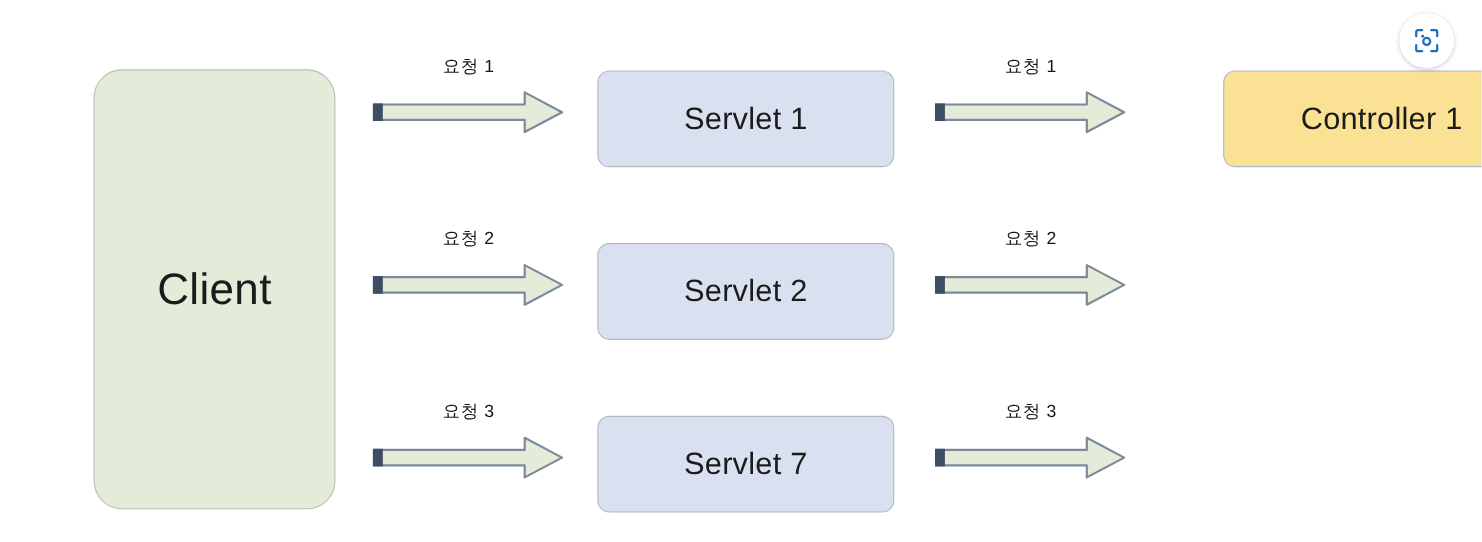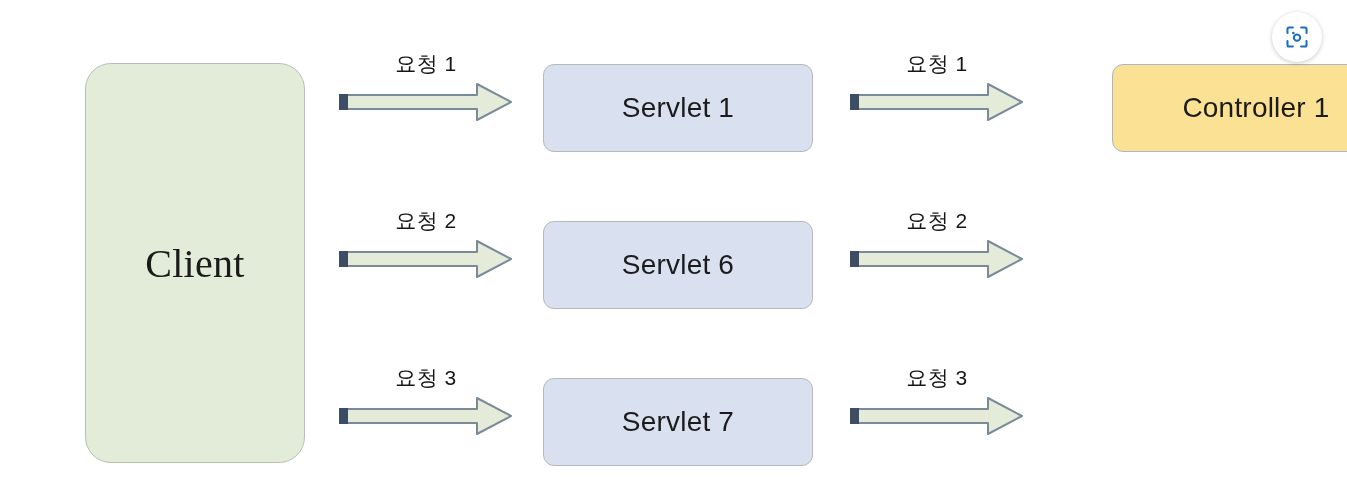--- a/index.html
+++ b/index.html
@@ -27,21 +27,20 @@
     top: 63px;
     width: 220px;
     height: 400px;
     box-sizing: border-box;
     background: #e3ecd9;
     border: 1.4px solid #b9bfb4;
     border-radius: 26px;
     display: flex;
     align-items: center;
     justify-content: center;
-    font-family: Liberation Serif, serif;
   }
   .client-label {
     font-size: 40px;
     color: #1b1b1b;
     letter-spacing: 0.3px;
     font-weight: 400;
   }
 
   
   .node-box {
@@ -78,21 +77,21 @@
     position: absolute;
     width: 178px;
     height: 74px;
   }
   .arrow-label {
     position: absolute;
     top: 0;
     left: 0;
     width: 178px;
     text-align: center;
-    font-size: 21px;
+    font-size: 16px;
     color: #161616;
     letter-spacing: 0.5px;
   }
   .arrow-svg {
     position: absolute;
     top: 30px;
     left: 0;
     display: block;
   }
 
@@ -149,21 +148,21 @@
 
   <div class="arrow-group" style="left:337px; top:207px;">
     <span class="arrow-label">요청 2</span>
     <svg class="arrow-svg" width="178" height="44" viewBox="0 0 178 44">
       <path d="M3 15 L140 15 L140 4 L174 22 L140 40 L140 29 L3 29 Z" fill="#e4ecd9" stroke="#7b8a99" stroke-width="2" stroke-linejoin="round"></path>
       <rect x="2" y="14" width="9" height="16" fill="#3d4d63"></rect>
     </svg>
   </div>
 
   <div class="node-box servlet-box" style="top:221px;">
-    <span class="node-label">Servlet 6</span>
+    <span class="node-label">Servlet 2</span>
   </div>
 
   <div class="arrow-group" style="left:848px; top:207px;">
     <span class="arrow-label">요청 2</span>
     <svg class="arrow-svg" width="178" height="44" viewBox="0 0 178 44">
       <path d="M3 15 L140 15 L140 4 L174 22 L140 40 L140 29 L3 29 Z" fill="#e4ecd9" stroke="#7b8a99" stroke-width="2" stroke-linejoin="round"></path>
       <rect x="2" y="14" width="9" height="16" fill="#3d4d63"></rect>
     </svg>
   </div>
 

